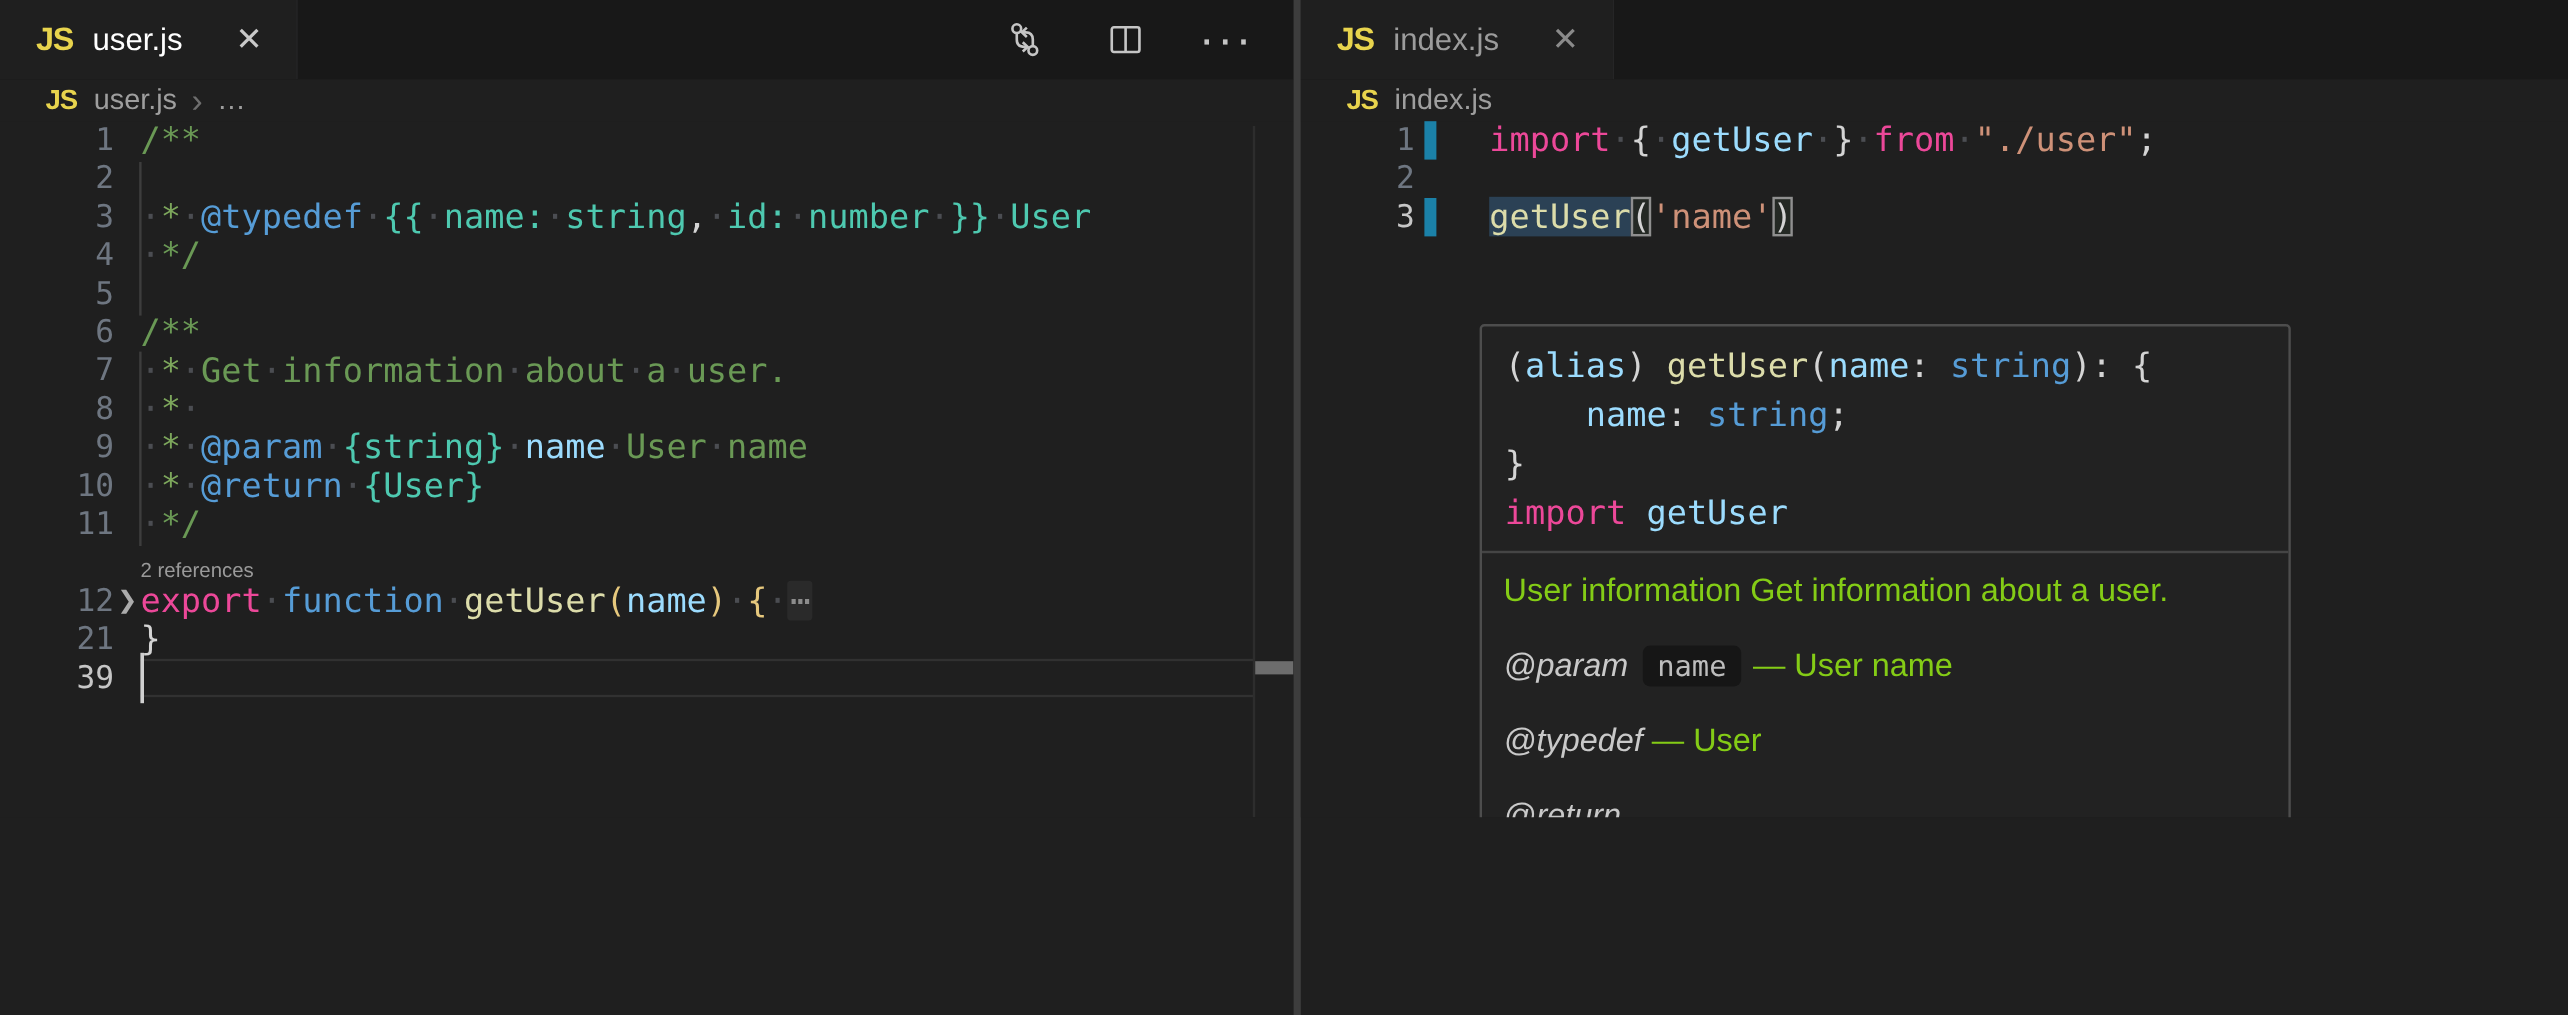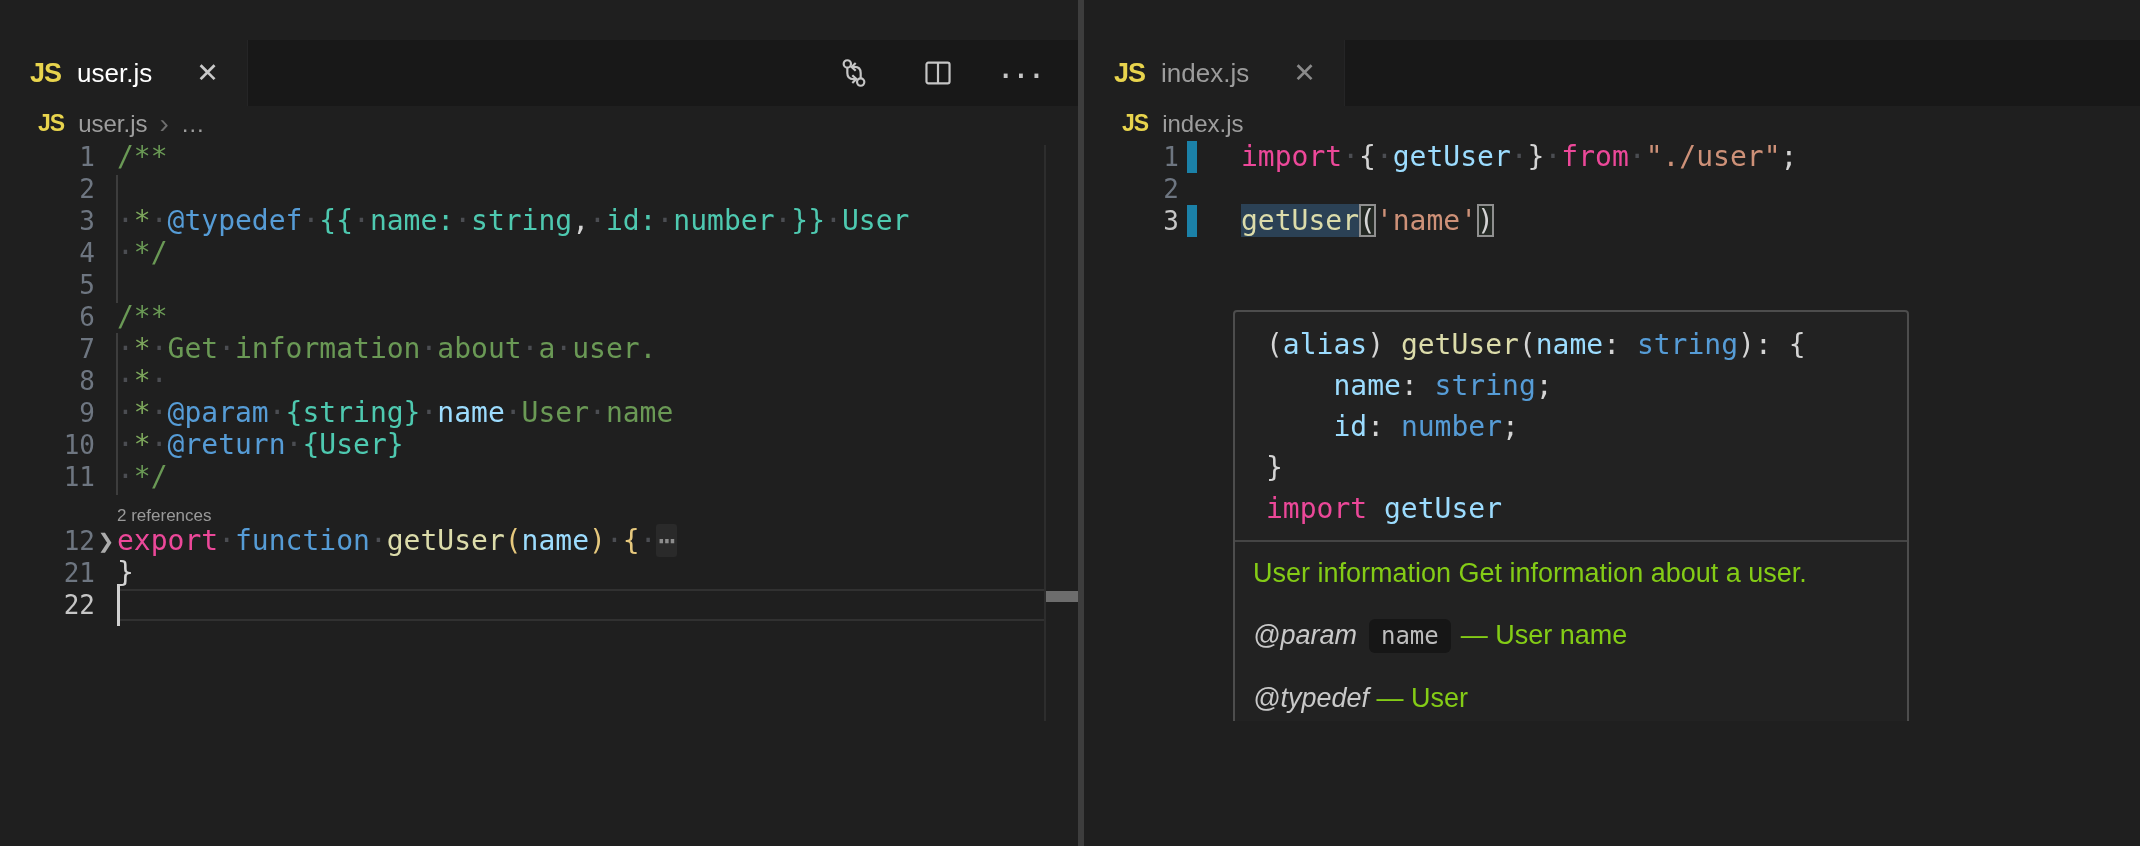--- a/index.html
+++ b/index.html
@@ -1,18 +1,18 @@
 <!DOCTYPE html>
 <html><head>
 <meta charset="utf-8">
 <style>
   html,body{margin:0;padding:0;background:#1f1f1f;}
   body{width:2140px;height:846px;overflow:hidden;font-family:"Liberation Sans",sans-serif;-webkit-font-smoothing:antialiased;}
   .workbench{position:relative;width:2140px;height:846px;background:#1f1f1f;}
-  .pane{position:absolute;top:0;height:681px;overflow:hidden;background:#1f1f1f;margin-top:40px;}
+  .pane{position:absolute;top:0;height:681px;overflow:hidden;background:#1f1f1f;}
   .pane.left{left:0;width:1078px;}
   .pane.right{left:1084px;width:1056px;}
   .sash{position:absolute;left:1078px;top:0;width:6px;height:846px;background:#3d3d3d;}
 
   
   .tabbar{position:relative;height:66px;background:#181818;display:flex;align-items:stretch;}
   .tab{display:flex;align-items:center;background:#1f1f1f;padding:0 28px 0 30px;border-right:1px solid #252526;cursor:pointer;}
   .js-badge{font-family:"Liberation Sans",sans-serif;font-weight:bold;font-size:27px;color:#e8d44d;margin-right:16px;letter-spacing:-1px;}
   .tab-label{font-size:26px;color:#ffffff;margin-right:44px;}
   .pane.right .tab-label{color:#9c9c9c;}
@@ -61,21 +61,21 @@
   .lenswrap{line-height:38px;}
   .cursor{display:inline-block;width:3px;height:42px;margin-top:-7px;vertical-align:middle;background:#d0d0d0;}
 
   
   .guide{position:absolute;width:2px;background:#3d3d3d;left:116px;}
   .edge-line{position:absolute;left:1044px;top:105px;bottom:0;width:2px;background:#2d2d2d;}
   .overview-thumb{position:absolute;left:1046px;top:551px;width:32px;height:11px;background:#6d6d6d;}
 
   
   .tooltip{position:absolute;left:149px;top:270px;width:676px;background:#222222;border:2px solid #4d4d4d;border-radius:4px;box-sizing:border-box;}
-  .tt-code{padding:12px 31px 11px;}
+  .tt-code{padding:12px 19px 11px;}
   .tt-line{height:41px;line-height:41px;font-family:"DejaVu Sans Mono","Liberation Mono",monospace;font-size:28px;white-space:pre;}
   .tt-divider{border-top:2px solid #454545;}
   .tt-docs{padding:14px 18px 16px;font-size:27px;color:#c9c9c9;}
   .tt-doc{line-height:35px;margin-bottom:27px;}
   .tt-doc:last-child{margin-bottom:0;}
   .tk-dp{color:#84cc16;}
   .tk-dit{color:#c9c9c9;font-style:italic;}
   .tk-dchip{font-family:"DejaVu Sans Mono","Liberation Mono",monospace;font-size:24px;background:#161616;border-radius:6px;padding:3px 12px;color:#bdbdbd;margin:0 10px 0 12px;}
 </style>
 </head>
@@ -126,21 +126,21 @@
         <div class="line"><span class="ln">5</span><span class="foldcol"></span><span class="codewrap"></span></div>
         <div class="line"><span class="ln">6</span><span class="foldcol"></span><span class="codewrap"><span class="tk-cmt">/**</span></span></div>
         <div class="line"><span class="ln">7</span><span class="foldcol"></span><span class="codewrap"><span class="tk-ws">·</span><span class="tk-star">*</span><span class="tk-ws">·</span><span class="tk-cmt">Get</span><span class="tk-ws">·</span><span class="tk-cmt">information</span><span class="tk-ws">·</span><span class="tk-cmt">about</span><span class="tk-ws">·</span><span class="tk-cmt">a</span><span class="tk-ws">·</span><span class="tk-cmt">user.</span></span></div>
         <div class="line"><span class="ln">8</span><span class="foldcol"></span><span class="codewrap"><span class="tk-ws">·</span><span class="tk-star">*</span><span class="tk-ws">·</span></span></div>
         <div class="line"><span class="ln">9</span><span class="foldcol"></span><span class="codewrap"><span class="tk-ws">·</span><span class="tk-star">*</span><span class="tk-ws">·</span><span class="tk-tag">@param</span><span class="tk-ws">·</span><span class="tk-type">{string}</span><span class="tk-ws">·</span><span class="tk-var">name</span><span class="tk-ws">·</span><span class="tk-cmt">User</span><span class="tk-ws">·</span><span class="tk-cmt">name</span></span></div>
         <div class="line"><span class="ln">10</span><span class="foldcol"></span><span class="codewrap"><span class="tk-ws">·</span><span class="tk-star">*</span><span class="tk-ws">·</span><span class="tk-tag">@return</span><span class="tk-ws">·</span><span class="tk-type">{User}</span></span></div>
         <div class="line"><span class="ln">11</span><span class="foldcol"></span><span class="codewrap"><span class="tk-ws">·</span><span class="tk-cmt">*/</span></span></div>
         <div class="line"><span class="ln"></span><span class="foldcol"></span><span class="codewrap lenswrap"><span class="codelens">2 references</span></span></div>
         <div class="line"><span class="ln">12</span><span class="foldcol">❯</span><span class="codewrap"><span class="tk-kwp">export</span><span class="tk-ws">·</span><span class="tk-kwb">function</span><span class="tk-ws">·</span><span class="tk-fn">getUser</span><span class="tk-brk">(</span><span class="tk-var">name</span><span class="tk-brk">)</span><span class="tk-ws">·</span><span class="tk-brk">{</span><span class="tk-ws">·</span><span class="tk-fold">⋯</span></span></div>
         <div class="line"><span class="ln">21</span><span class="foldcol"></span><span class="codewrap"><span class="tk-pun">}</span></span></div>
-        <div class="line cur"><span class="ln curnum">22</span><span class="foldcol"></span><span class="codewrap"><span class="cursor"></span></span></div>
+        <div class="line cur"><span class="ln curnum">39</span><span class="foldcol"></span><span class="codewrap"><span class="cursor"></span></span></div>
       </div>
     <div class="guide" style="top:135px;height:128px;"></div>
     <div class="guide" style="top:293px;height:162px;"></div>
     <div class="edge-line"></div>
     <div class="overview-thumb"></div>
   </div>
 
   <div class="sash"></div>
 
   <div class="pane right">
@@ -158,21 +158,20 @@
     <div class="code">
         <div class="line"><span class="ln">1</span><span class="modcol"><span class="modbar"></span></span><span class="codewrap"><span class="tk-kwp">import</span><span class="tk-ws">·</span><span class="tk-pun">{</span><span class="tk-ws">·</span><span class="tk-var">getUser</span><span class="tk-ws">·</span><span class="tk-pun">}</span><span class="tk-ws">·</span><span class="tk-kwp">from</span><span class="tk-ws">·</span><span class="tk-str">"./user"</span><span class="tk-pun">;</span></span></div>
         <div class="line"><span class="ln">2</span><span class="modcol"></span><span class="codewrap"></span></div>
         <div class="line"><span class="ln curnum">3</span><span class="modcol"><span class="modbar"></span></span><span class="codewrap"><span class="tk-fnhl">getUser</span><span class="tk-brkm">(</span><span class="tk-str">'name'</span><span class="tk-brkm">)</span></span></div>
       </div>
 
     <div class="tooltip">
       <div class="tt-code">
           <div class="tt-line"><span class="tk-pun">(</span><span class="tk-var">alias</span><span class="tk-pun">) </span><span class="tk-fn">getUser</span><span class="tk-pun">(</span><span class="tk-var">name</span><span class="tk-pun">: </span><span class="tk-kwb">string</span><span class="tk-pun">): {</span></div>
           <div class="tt-line"><span class="tk-pun">    </span><span class="tk-var">name</span><span class="tk-pun">: </span><span class="tk-kwb">string</span><span class="tk-pun">;</span></div>
-          <div class="tt-line"><span class="tk-pun">    </span><span class="tk-var">id</span><span class="tk-pun">: </span><span class="tk-kwb">number</span><span class="tk-pun">;</span></div>
           <div class="tt-line"><span class="tk-pun">}</span></div>
           <div class="tt-line"><span class="tk-kwp">import</span><span class="tk-pun"> </span><span class="tk-var">getUser</span></div>
         </div>
       <div class="tt-divider"></div>
       <div class="tt-docs">
           <div class="tt-doc"><span class="tk-dp">User information Get information about a user.</span></div>
           <div class="tt-doc"><span class="tk-dit">@param</span><span class="tk-dchip">name</span><span class="tk-dp">— User name</span></div>
           <div class="tt-doc"><span class="tk-dit">@typedef</span><span class="tk-dp"> — User</span></div>
           <div class="tt-doc"><span class="tk-dit">@return</span></div>
         </div>

